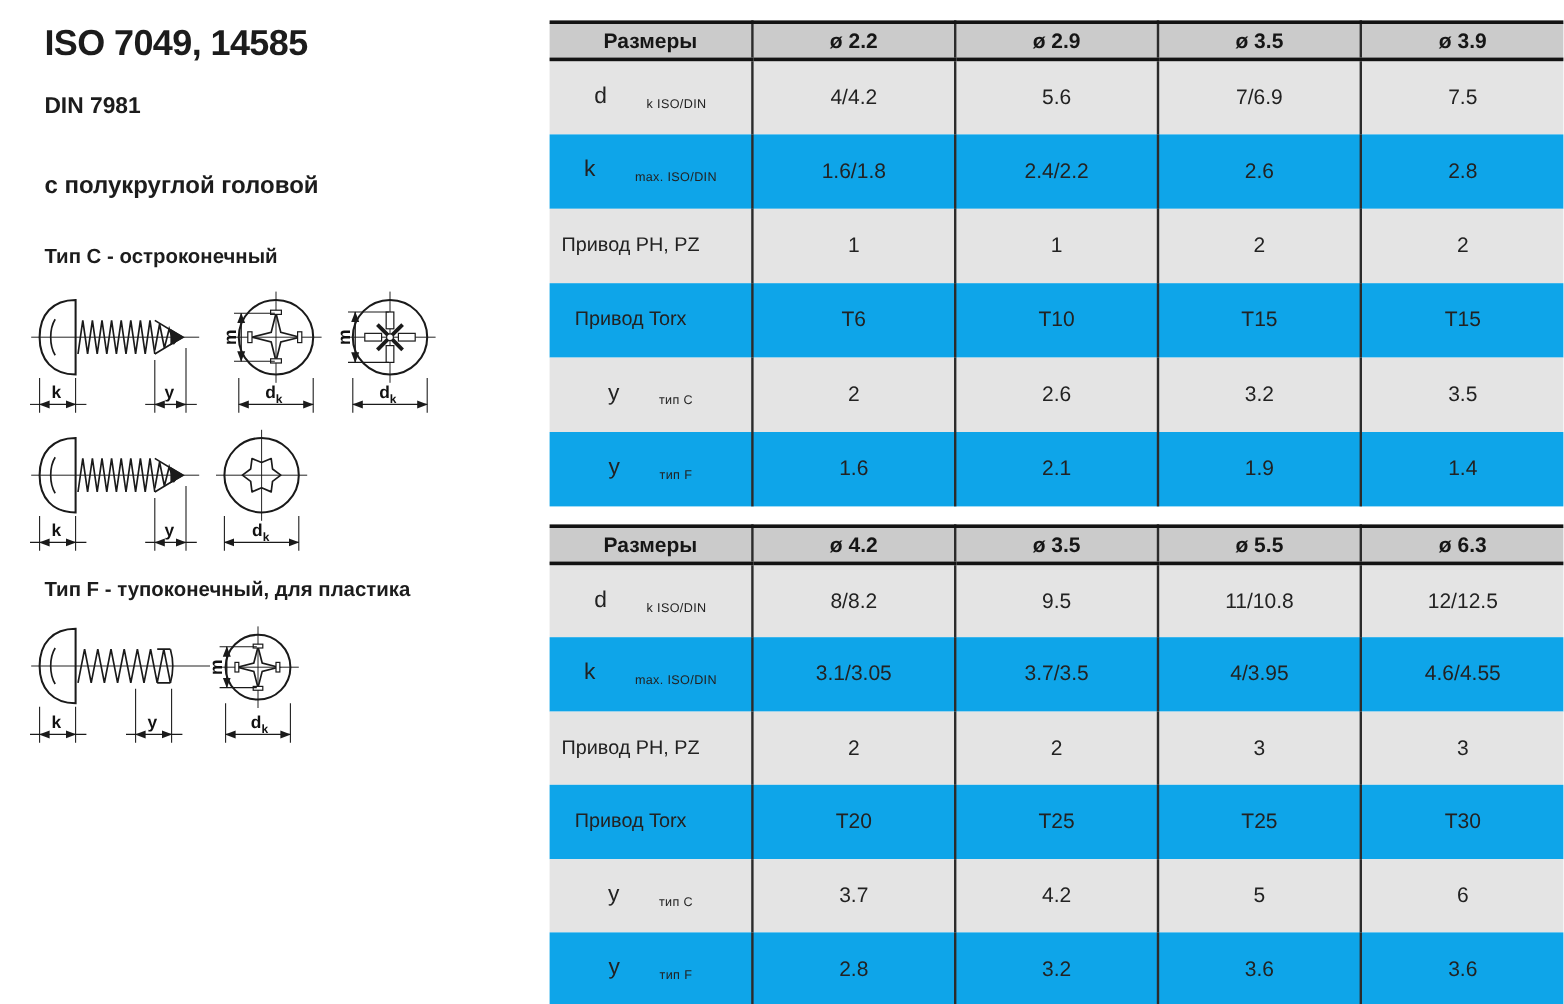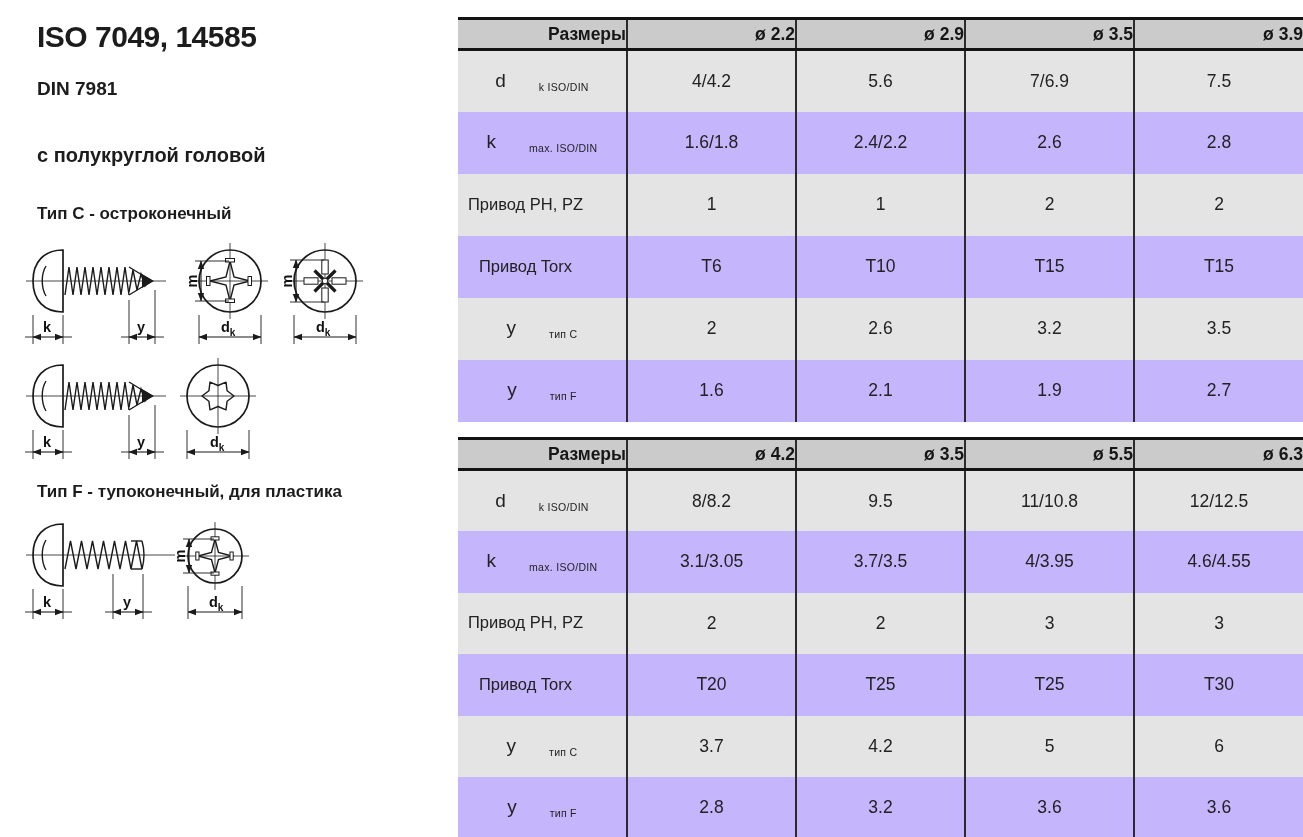--- a/index.html
+++ b/index.html
@@ -36,25 +36,24 @@
     border-collapse:collapse; table-layout:fixed;
     border-top:3px solid #131313;
   }
   .t1 { top:17px; }
   .t2 { top:437px; }
   .tbl th, .tbl td { text-align:center; vertical-align:middle; padding:0; }
   .tbl thead tr { height:31px; }
   .tbl thead th {
     background:#cbcbcb; font-size:17.5px; font-weight:bold; color:#161616;
     border-bottom:3px solid #131313;
-    text-align:right;
   }
   .t1 tbody tr { height:62px; }
   .t2 tbody tr { height:61.5px; }
-  .tbl td { font-size:17.5px; color:#222222; background:#c4b5fd; }
+  .tbl td { font-size:17.5px; color:#222222; background:#0ea5e9; }
   .tbl tr.shaded td { background:#e4e4e4; }
   .tbl th + th, .tbl td + td { border-left:2px solid #2b2b2b; }
   .lbl-main { font-size:19px; }
   .word .lbl-main { font-size:16.5px; }
   .lbl-sub { font-size:10.5px; margin-left:3px; vertical-align:-4px; letter-spacing:0.3px;padding-left:30px; }
 </style>
 </head>
 <body>
 
 <div class="page">
@@ -295,21 +294,21 @@
         <td>2</td>
         <td>2.6</td>
         <td>3.2</td>
         <td>3.5</td>
       </tr>
       <tr>
         <td><span class="lbl-main">у</span><span class="lbl-sub">тип F</span></td>
         <td>1.6</td>
         <td>2.1</td>
         <td>1.9</td>
-        <td>2.7</td>
+        <td>1.4</td>
       </tr>
     </tbody>
   </table>
 
   <table class="tbl t2">
     <colgroup>
         <col style="width:20%">
         <col style="width:20%">
         <col style="width:20%">
         <col style="width:20%">

